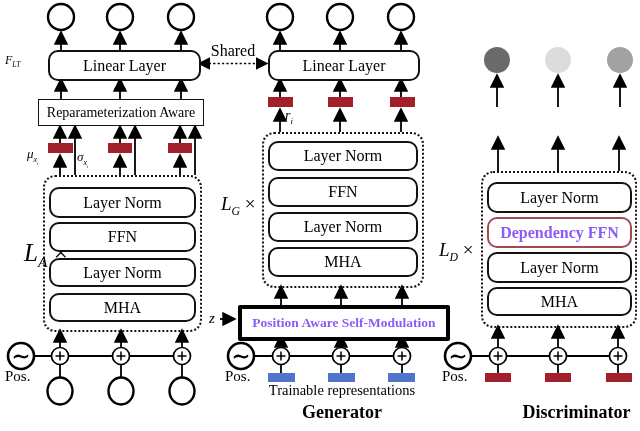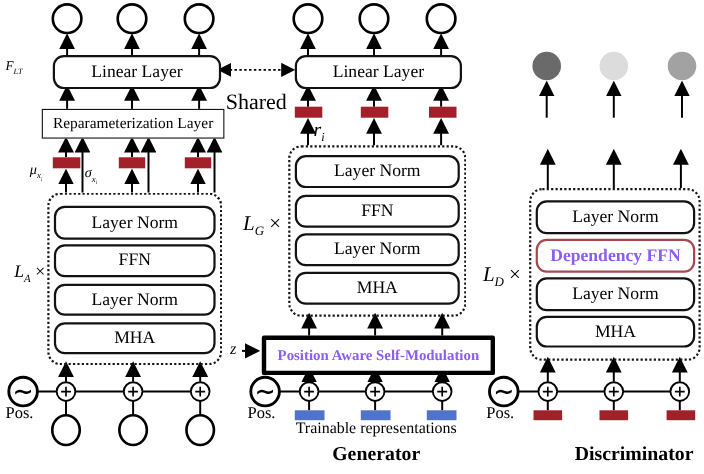--- a/index.html
+++ b/index.html
@@ -197,52 +197,52 @@
     </g>
   </svg>
 
   <div class="lbl math" style="left:5px;top:54px;font-size:12px;">
     <span>F</span><sub>LT</sub>
   </div>
   <div class="box" style="left:48px;top:50px;width:149px;height:27px;">
     <span>Linear Layer</span>
   </div>
   <div class="box sq" style="left:38px;top:99px;width:164px;height:25px;">
-    <span>Reparameterization Layer</span>
+    <span>Reparameterization Aware</span>
   </div>
   <div class="lbl math" style="left:27px;top:147px;font-size:13px;">
     <span>μ</span><sub><span>x</span><sub>i</sub></sub>
   </div>
   <div class="lbl math" style="left:77px;top:150px;font-size:13px;">
     <span>σ</span><sub><span>x</span><sub>i</sub></sub>
   </div>
   <div class="dotted" style="left:43px;top:175px;width:155px;height:153px;"></div>
-  <div class="lbl" style="left:13px;top:240px;font-size:16px;">
+  <div class="lbl" style="left:24px;top:240px;font-size:25px;">
     <span class="math">L</span><sub class="math">A</sub> <span>×</span>
   </div>
   <div class="box" style="left:49px;top:187px;width:143px;height:27px;">
       <span>Layer Norm</span>
     </div>
   <div class="box" style="left:49px;top:222px;width:143px;height:26px;">
       <span>FFN</span>
     </div>
   <div class="box" style="left:49px;top:258px;width:143px;height:25px;">
       <span>Layer Norm</span>
     </div>
   <div class="box" style="left:49px;top:293px;width:143px;height:25px;">
       <span>MHA</span>
     </div>
   <div class="lbl" style="left:5px;top:369px;font-size:15px;"><span>Pos.</span></div>
 
-  <div class="lbl ctr" style="left:202px;top:43px;width:62px;font-size:20px;margin-top:40px;"><span>Shared</span></div>
+  <div class="lbl ctr" style="left:202px;top:43px;width:62px;font-size:16px;"><span>Shared</span></div>
 
   <div class="box" style="left:268px;top:50px;width:148px;height:27px;">
     <span>Linear Layer</span>
   </div>
-  <div class="lbl math" style="left:285px;top:109px;font-size:18px;">
+  <div class="lbl math" style="left:285px;top:109px;font-size:14px;">
     <span>r</span><sub>i</sub>
   </div>
   <div class="dotted" style="left:262px;top:132px;width:158px;height:152px;"></div>
   <div class="lbl" style="left:221px;top:194px;font-size:19px;">
     <span class="math">L</span><sub class="math">G</sub> <span>×</span>
   </div>
   <div class="box" style="left:268px;top:141px;width:146px;height:26px;">
       <span>Layer Norm</span>
     </div>
   <div class="box" style="left:268px;top:177px;width:146px;height:26px;">

